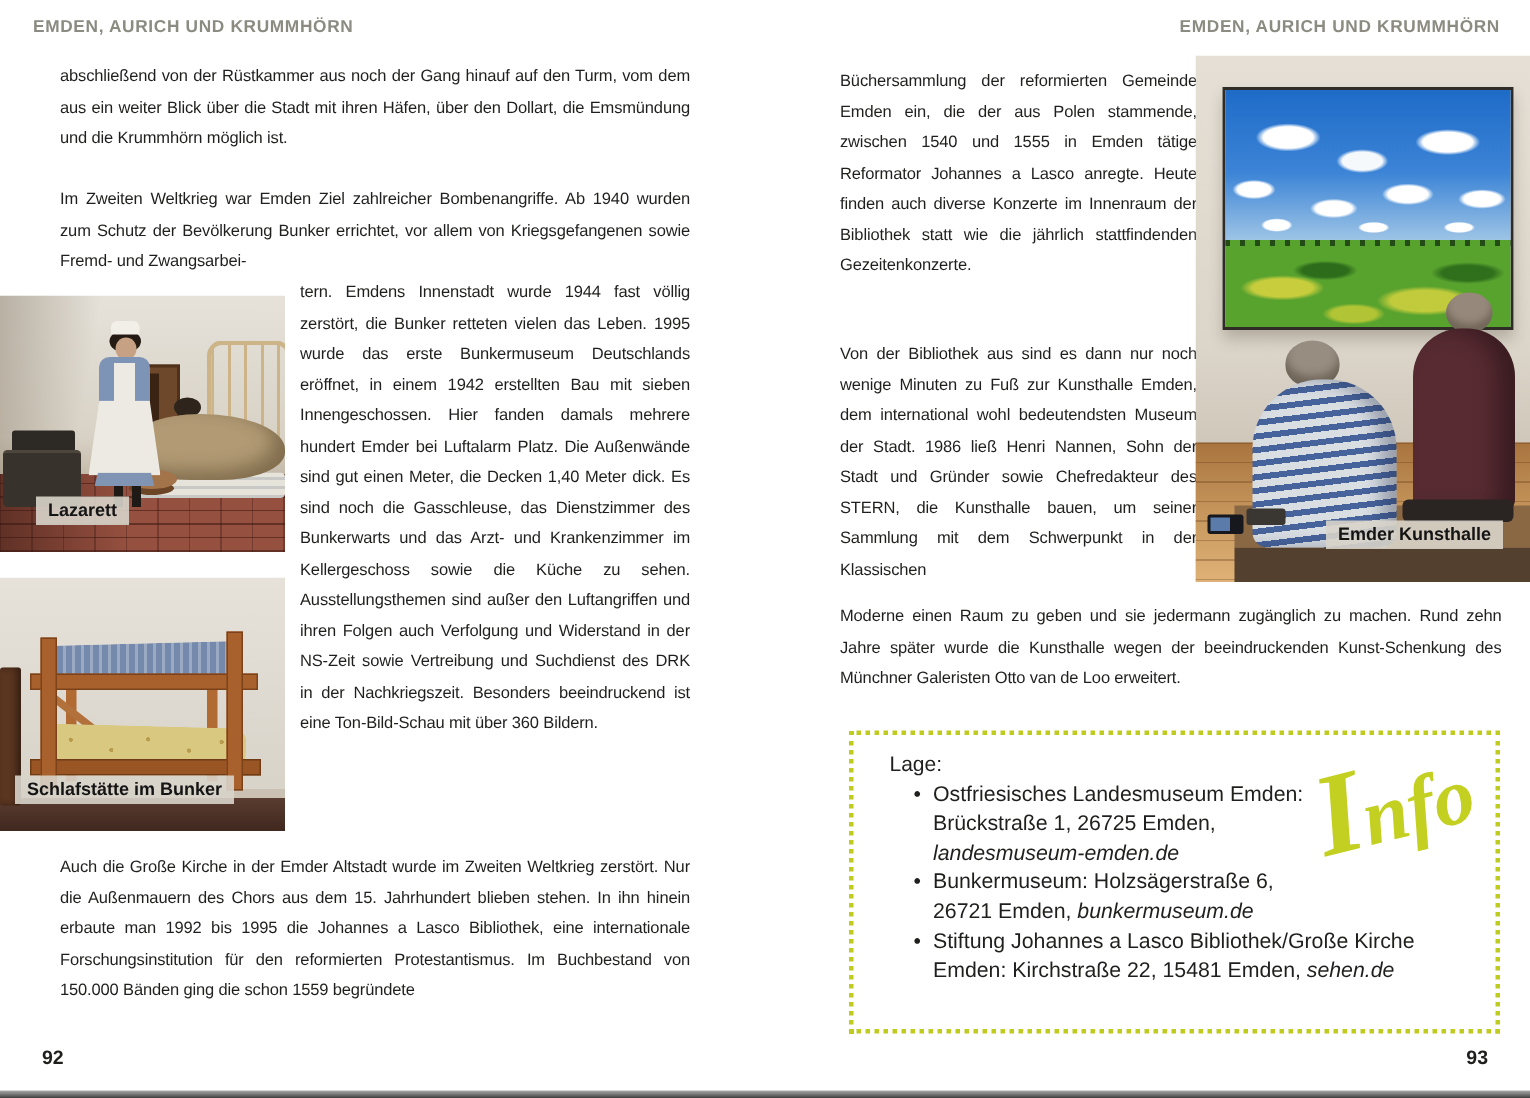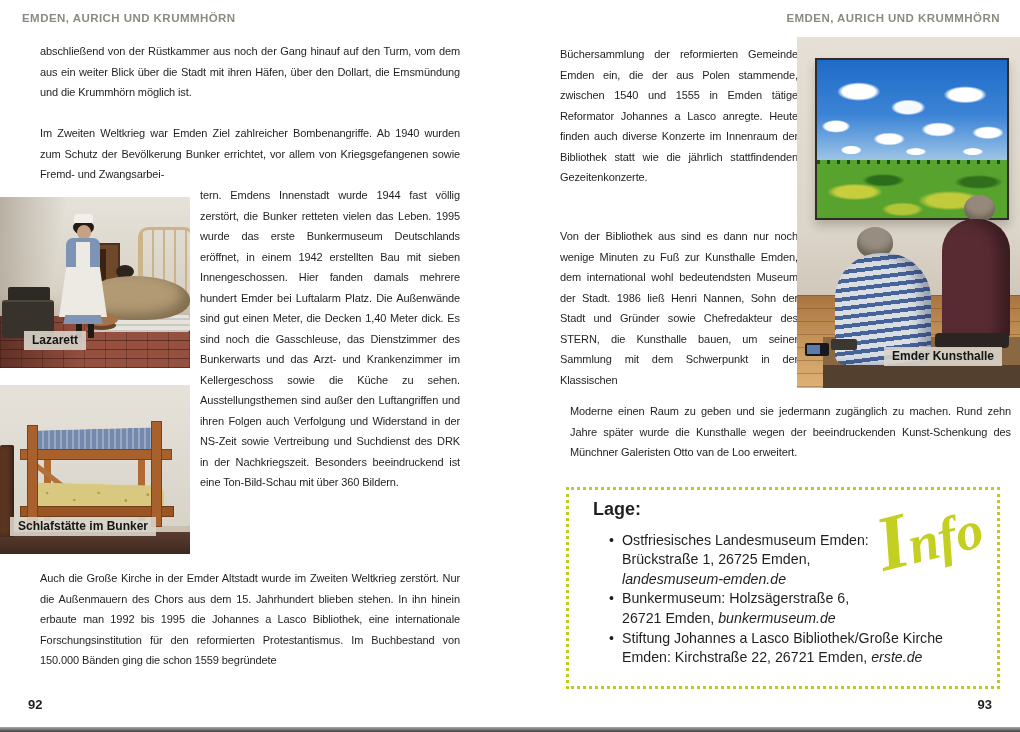--- a/index.html
+++ b/index.html
@@ -116,21 +116,21 @@
     box-shadow:inset 0 -6px 5px rgba(60,50,40,.4);}
   .p3-torsoR{left:145px;top:182px;width:68px;height:122px;border-radius:32px 32px 8px 8px;background:#582b32;
     box-shadow:inset -12px 0 14px rgba(0,0,0,.35);}
   .p3-cushion{left:138px;top:296px;width:74px;height:15px;background:#2a2522;border-radius:4px;}
   .p3-phone{left:8px;top:306px;width:24px;height:13px;background:#16181d;border-radius:2px;}
   .p3-screen{left:2px;top:2px;width:13px;height:9px;background:#5b7cab;position:absolute;}
   .p3-case{left:34px;top:302px;width:26px;height:11px;background:#3a3733;border-radius:2px;}
   
   .infobox{position:absolute;left:566px;top:487px;width:434px;height:202px;box-sizing:border-box;
     border:3px dotted #bfcc1e;padding:10px 14px 10px 24px;font-size:14.2px;line-height:19.6px;}
-  .infobox .lage{font-weight:bold;margin:0 0 11px 0;font-size:18px;}
+  .infobox .lage{font-weight:normal;margin:0 0 1px 0;font-size:14px;}
   .info-list{list-style:none;margin:0;padding:0 0 0 16px;}
   .info-list li{position:relative;padding-left:13px;max-width:360px;}
   .info-list li::before{content:"\2022";position:absolute;left:0;top:0;}
   .it{font-style:italic;}
   .info-word{position:absolute;right:16px;top:4px;font-family:"Liberation Serif",serif;font-style:italic;
     font-weight:bold;font-size:54px;line-height:1;color:#c3d021;transform:rotate(-14deg);}
   .info-word::first-letter{font-size:78px;}
 </style>
 </head>
 <body>
@@ -185,21 +185,21 @@
     <div class="abs p2-railT"></div>
     <div class="abs p2-blanketB"></div>
     <div class="abs p2-railB"></div>
     <div class="abs p2-postL"></div>
     <div class="abs p2-postR"></div>
     <div class="caption" style="left:10px;top:132px;">Schlafstätte im Bunker</div>
   </div>
 
   <div class="para" style="left:560px;top:44px;width:238px;">Büchersammlung der reformierten Gemeinde Emden ein, die der aus Polen stammende, zwischen 1540 und 1555 in Emden tätige Reformator Johannes a Lasco anregte. Heute finden auch diverse Konzerte im Innenraum der Bibliothek statt wie die jährlich stattfindenden Gezeitenkonzerte.</div>
   <div class="para" style="left:560px;top:226px;width:238px;">Von der Bibliothek aus sind es dann nur noch wenige Minuten zu Fuß zur Kunsthalle Emden, dem international wohl bedeutendsten Museum der Stadt. 1986 ließ Henri Nannen, Sohn der Stadt und Gründer sowie Chefredakteur des STERN, die Kunsthalle bauen, um seiner Sammlung mit dem Schwerpunkt in der Klassischen</div>
-  <div class="para" style="left:560px;top:401px;width:441px;margin-left:10px;">Moderne einen Raum zu geben und sie jedermann zugänglich zu machen. Rund zehn Jahre später wurde die Kunsthalle wegen der beeindruckenden Kunst-Schenkung des Münchner Galeristen Otto van de Loo erweitert.</div>
+  <div class="para" style="left:560px;top:401px;width:441px;">Moderne einen Raum zu geben und sie jedermann zugänglich zu machen. Rund zehn Jahre später wurde die Kunsthalle wegen der beeindruckenden Kunst-Schenkung des Münchner Galeristen Otto van de Loo erweitert.</div>
 
   <div class="photo" id="photo3">
     <div class="abs p3-wall"></div>
     <div class="abs p3-floor"></div>
     <div class="abs p3-floorlines"></div>
     <div class="abs p3-bench"></div>
     <div class="abs p3-benchfront"></div>
     <div class="abs p3-painting">
       <div class="p3-sky"></div>
       <div class="p3-clouds"></div>
@@ -216,21 +216,21 @@
     <div class="abs p3-case"></div>
     <div class="caption" style="right:18px;top:310px;">Emder Kunsthalle</div>
   </div>
 
   <div class="infobox">
     <div class="info-word">Info</div>
     <p class="lage">Lage:</p>
     <ul class="info-list">
         <li><span>Ostfriesisches Landesmuseum Emden:</span><br><span>Brückstraße 1, 26725 Emden,</span><br><span class="it">landesmuseum-emden.de</span></li>
         <li><span>Bunkermuseum: Holzsägerstraße 6,</span><br><span>26721 Emden, </span><span class="it">bunkermuseum.de</span></li>
-        <li><span>Stiftung Johannes a Lasco Bibliothek/Große Kirche</span><br><span>Emden: Kirchstraße 22, 26721 Emden, </span><span class="it">erste.de</span></li>
+        <li><span>Stiftung Johannes a Lasco Bibliothek/Große Kirche</span><br><span>Emden: Kirchstraße 22, 15481 Emden, </span><span class="it">sehen.de</span></li>
       </ul>
   </div>
 
   <div class="pagenum left">92</div>
   <div class="pagenum right">93</div>
 
   <div class="bottom-edge"></div>
 </div>
 
 </body></html>

